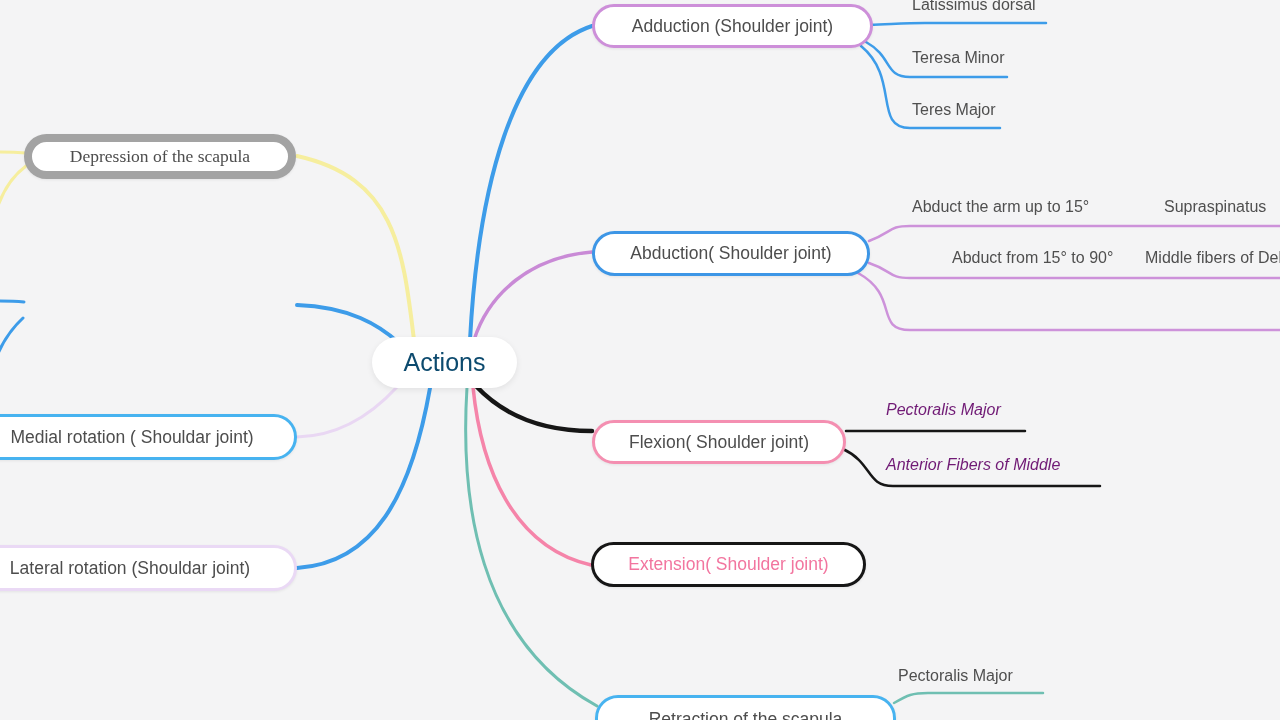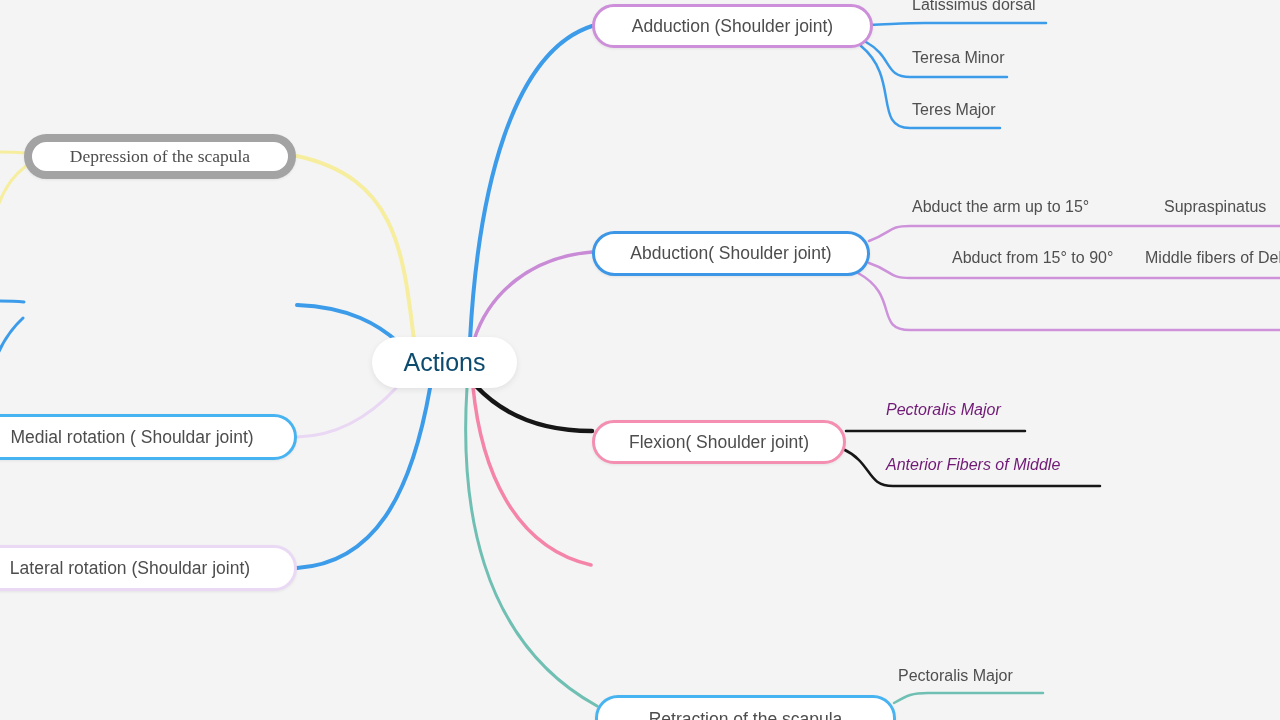--- a/index.html
+++ b/index.html
@@ -110,20 +110,23 @@
 
   <div class="node n-adduction">
       <span>Adduction (Shoulder joint)</span>
     </div>
   <div class="node n-abduction">
       <span>Abduction( Shoulder joint)</span>
     </div>
   <div class="node n-flexion">
       <span>Flexion( Shoulder joint)</span>
     </div>
+  <div class="node n-extension">
+      <span>Extension( Shoulder joint)</span>
+    </div>
   <div class="node n-retraction">
       <span>Retraction of the scapula</span>
     </div>
 
   <div class="leaf l-latissimus">Latissimus dorsal</div>
   <div class="leaf l-teresa">Teresa Minor</div>
   <div class="leaf l-teres">Teres Major</div>
 
   <div class="leaf l-abduct15">Abduct the arm up to 15°</div>
   <div class="leaf l-supra">Supraspinatus</div>

